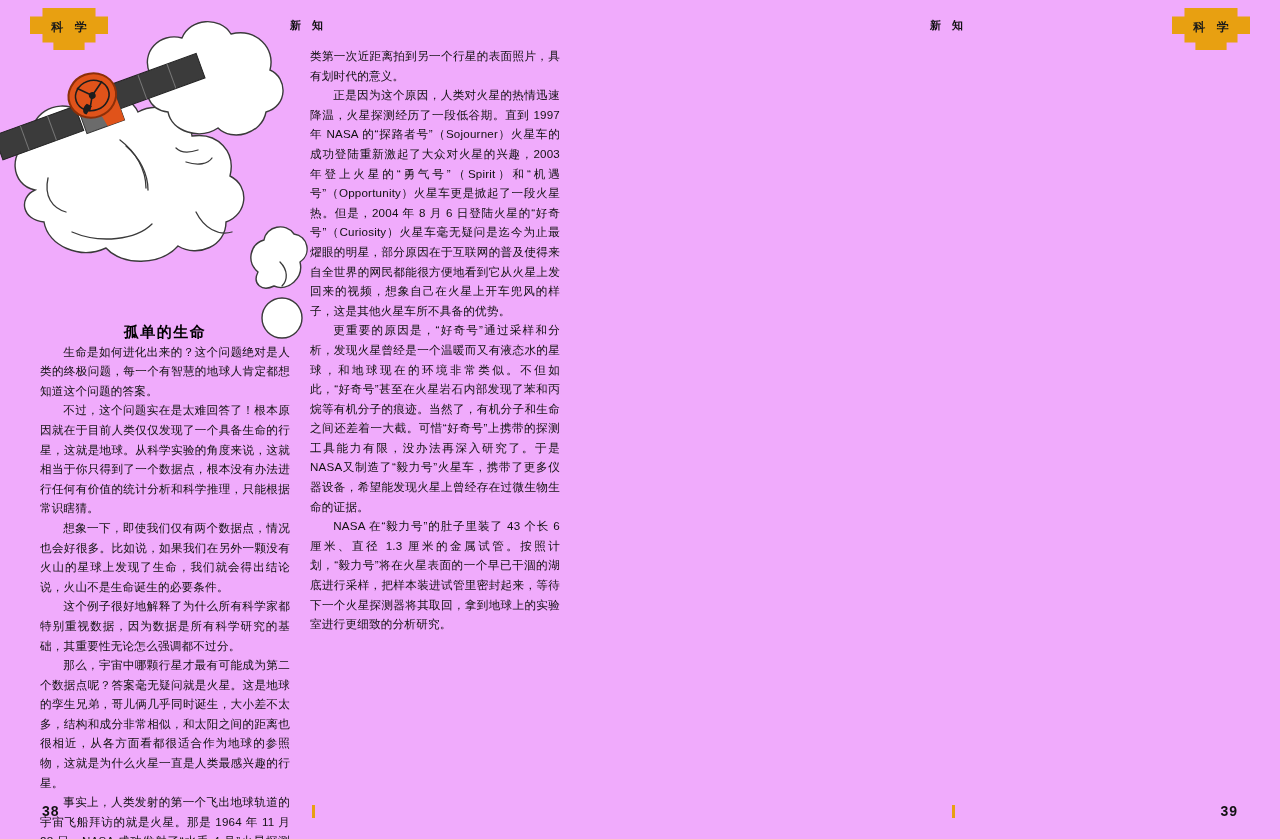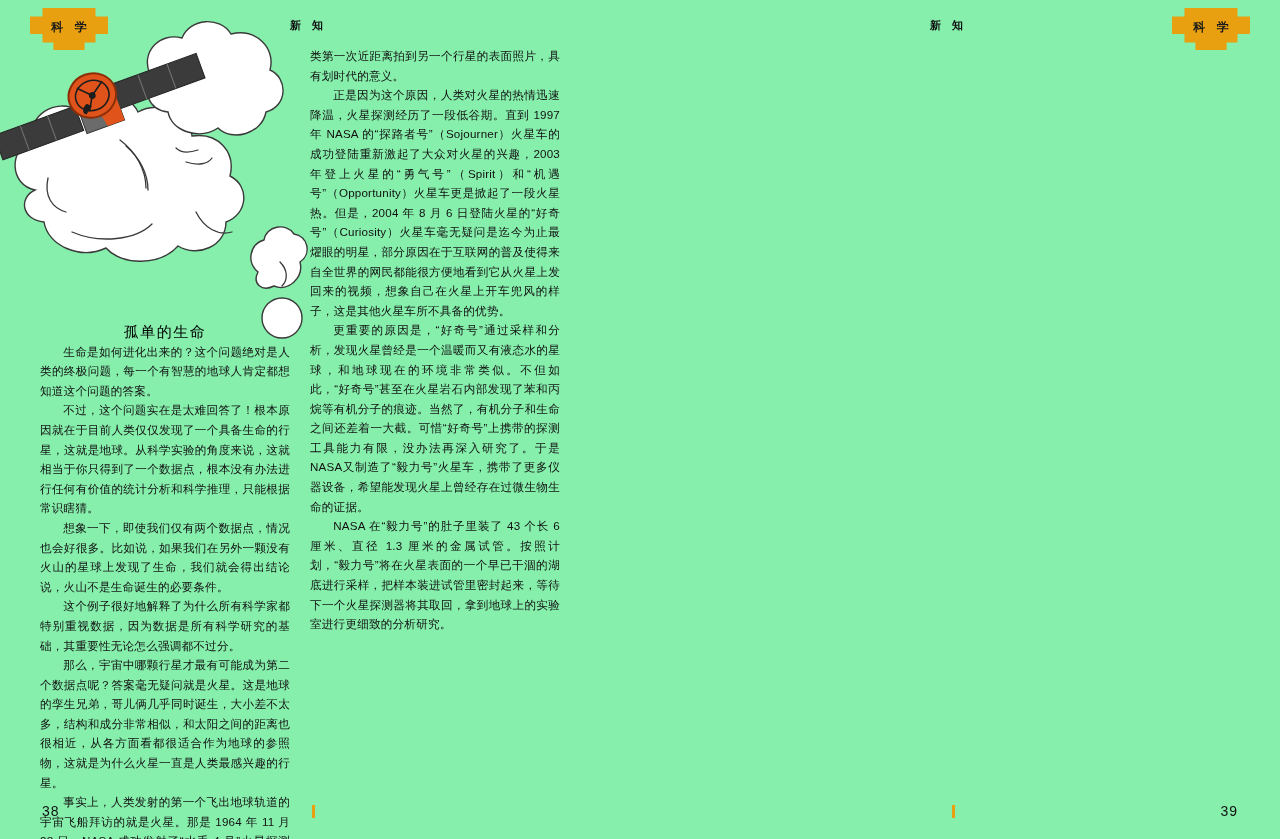--- a/index.html
+++ b/index.html
@@ -5,21 +5,21 @@
   * { box-sizing: border-box; }
   html, body {
     margin: 0; padding: 0;
     width: 1280px; height: 839px;
     background: #ffffff;
     font-family: "Liberation Sans", "DejaVu Sans", sans-serif;
   }
   #page {
     position: relative;
     width: 1280px; height: 839px;
-    background: #86efac;
+    background: #f0abfc;
     overflow: hidden;
   }
   .spread-page {
     position: absolute;
     top: 0;
     width: 640px;
     height: 839px;
   }
   #page-left  { left: 0; }
   #page-right { left: 640px; }
@@ -77,37 +77,37 @@
     letter-spacing: 0.2px;
   }
   .col p {
     margin: 0;
     text-indent: 2em;
   }
   .col p.noindent { text-indent: 0; }
   .heading {
     text-align: center;
     font-size: 15px;
-    font-weight: normal;
+    font-weight: bold;
     letter-spacing: 1.5px;
     margin: 0 0 14px 0;
     text-indent: 0 !important;
     color: #000;
   }
 
   
   #col-l1 { left: 40px;  top: 322px; width: 250px; }
   #col-l2 { left: 310px; top: 46px;  width: 250px; }
 
   
   .folio {
     position: absolute;
     bottom: 20px;
     font-size: 14px;
-    font-weight: normal;
+    font-weight: bold;
     color: #111;
     letter-spacing: 1px;
   }
   #folio-left  { left: 42px; }
   #folio-right { right: 42px; }
   .folio-tick {
     position: absolute;
     bottom: 21px;
     width: 3px; height: 13px;
     background: #e8a011;

